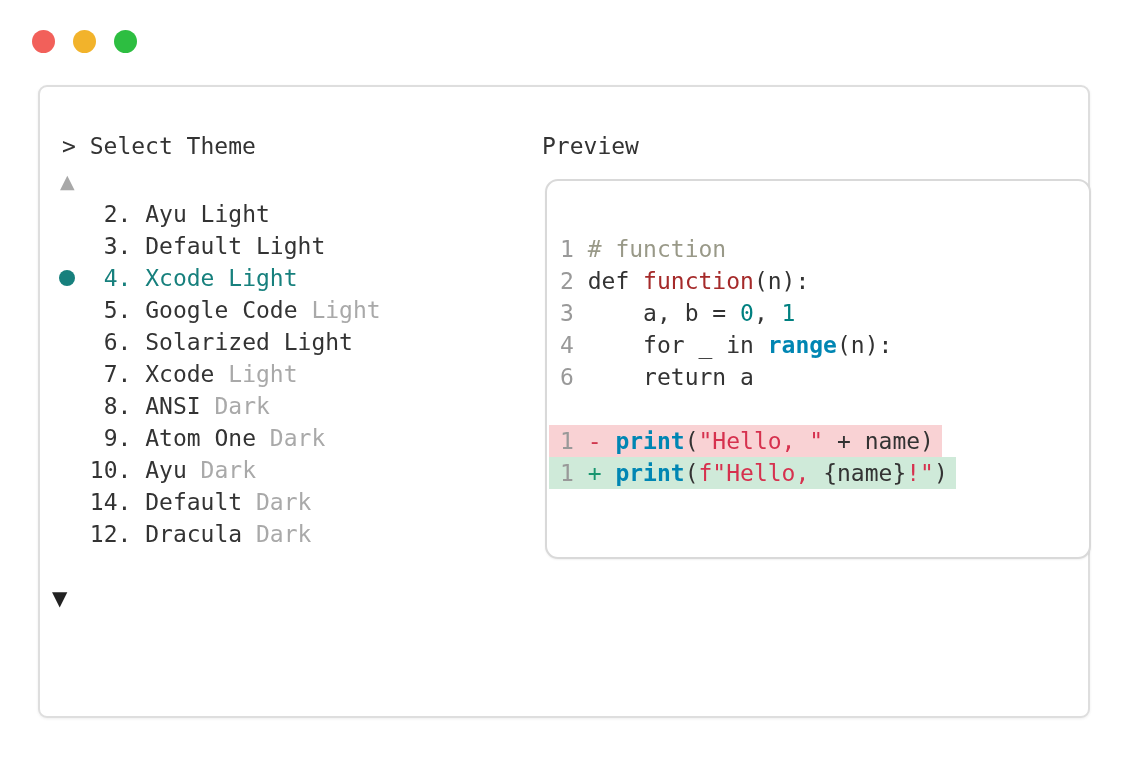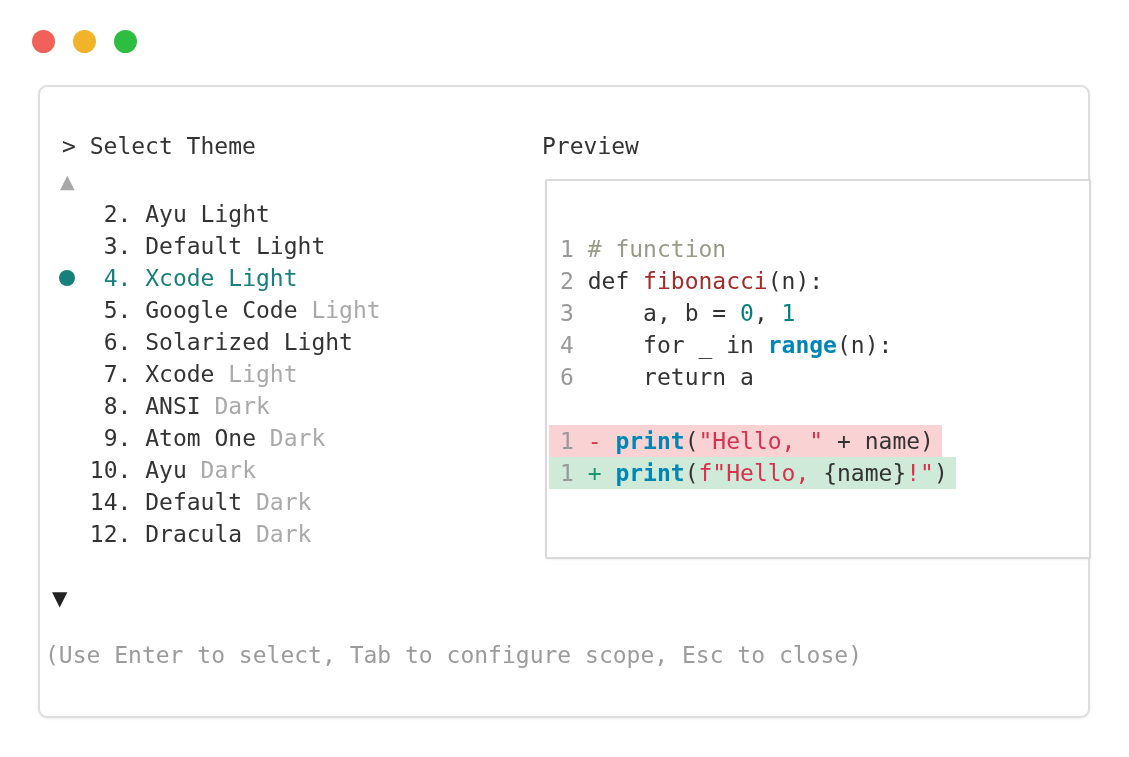--- a/index.html
+++ b/index.html
@@ -63,21 +63,21 @@
     width: 16px; height: 16px; border-radius: 50%;
     background: var(--accent_selected, #17807d);
   }
 
   
   .preview-box {
     position: absolute; left: 505px; top: 92px;
     width: 546px; height: 380px;
     background: #ffffff;
     border: 2px solid #d9d9d9;
-    border-radius: 2px;
+    border-radius: 13px;
     box-shadow: 0 1px 2px rgba(0,0,0,0.06);
     overflow: hidden;
   }
   .code-area { padding: 52px 0 0 13px; }
   .code-line {
     height: 32px; line-height: 32px; font-size: 23px;
     white-space: pre; color: var(--plain, #333);
   }
   .lineno { color: var(--lineno, #999); }
   .tok-plain   { color: var(--plain, #333333); }
@@ -127,24 +127,23 @@
       <div class="theme-row"><span class="num">10.</span><span class="lbl">Ayu </span><span class="variant muted">Dark</span></div>
       <div class="theme-row"><span class="num">14.</span><span class="lbl">Default </span><span class="variant muted">Dark</span></div>
       <div class="theme-row"><span class="num">12.</span><span class="lbl">Dracula </span><span class="variant muted">Dark</span></div>
     </div>
 
   <div class="scroll-down">▼</div>
 
   <div class="preview-box">
     <div class="code-area">
         <div class="code-line"><span class="lineno">1 </span><span class="tok-comment"># function</span></div>
-        <div class="code-line"><span class="lineno">2 </span><span class="tok-plain">def </span><span class="tok-title">fibonacci</span><span class="tok-plain">(n):</span></div>
+        <div class="code-line"><span class="lineno">2 </span><span class="tok-plain">def </span><span class="tok-title">function</span><span class="tok-plain">(n):</span></div>
         <div class="code-line"><span class="lineno">3 </span><span class="tok-plain">    a, b = </span><span class="tok-number">0</span><span class="tok-plain">, </span><span class="tok-number">1</span></div>
         <div class="code-line"><span class="lineno">4 </span><span class="tok-plain">    for _ in </span><span class="tok-builtin">range</span><span class="tok-plain">(n):</span></div>
         <div class="code-line"><span class="lineno">6 </span><span class="tok-plain">    return a</span></div>
         <div class="code-line"></div>
         <div class="code-line"><span class="band removed"><span class="lineno">1 </span><span class="tok-minus">- </span><span class="tok-builtin">print</span><span class="tok-plain">(</span><span class="tok-string">"Hello, "</span><span class="tok-plain"> + name)</span></span></div>
         <div class="code-line"><span class="band added"><span class="lineno">1 </span><span class="tok-plus">+ </span><span class="tok-builtin">print</span><span class="tok-plain">(</span><span class="tok-string">f"Hello, </span><span class="tok-plain">{name}</span><span class="tok-string">!"</span><span class="tok-plain">)</span></span></div>
       </div>
   </div>
 
-  <div class="hint">(Use Enter to select, Tab to configure scope, Esc to close)</div>
 </div>
 
 </body></html>

